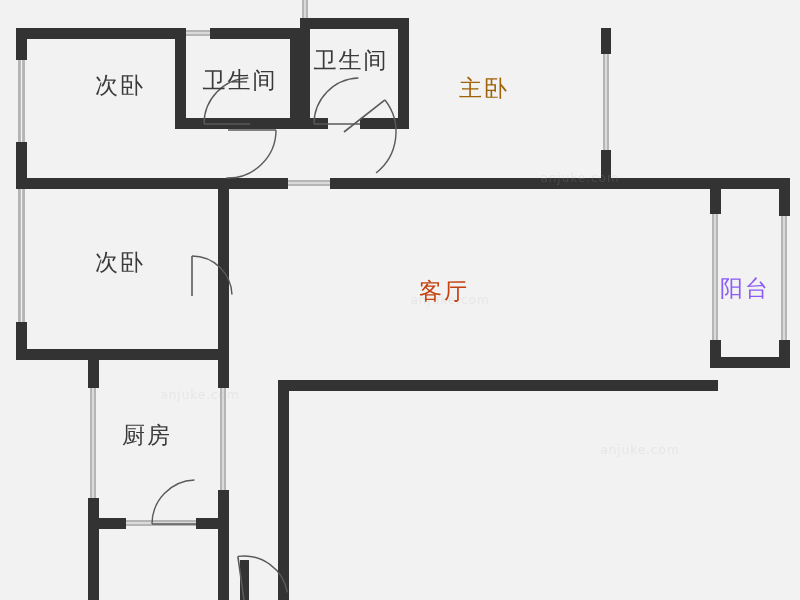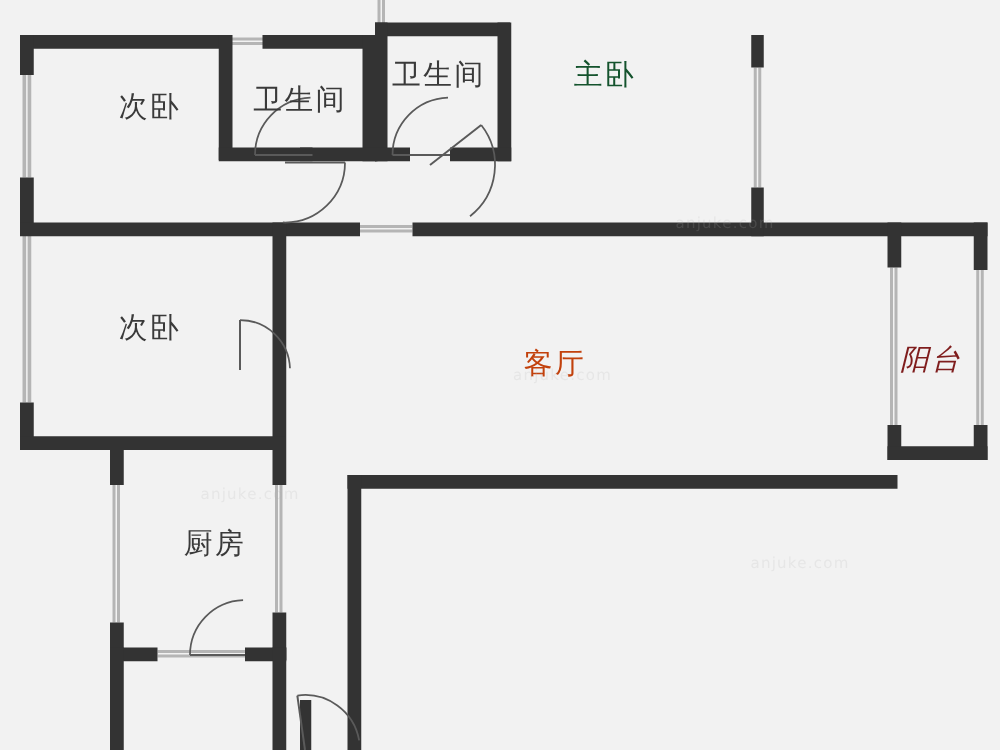--- a/index.html
+++ b/index.html
@@ -165,25 +165,25 @@
         <g>
           <path d="M 237.87638355775715 556.4282049753709 A 44 44 0 0 1 287.33154113253715 592.359480182655" fill="none" stroke="#5a5a5a" stroke-width="1.4"></path>
           <line x1="244" y1="600" x2="237.87638355775715" y2="556.4282049753709" stroke="#5a5a5a" stroke-width="1.6"></line>
         </g>
       </g>
   </svg>
   <div id="labels-layer">
       <div class="room-label" style="left: 120px; top: 85px; color: rgb(58, 58, 58);">次卧</div>
       <div class="room-label" style="left: 240px; top: 80px; color: rgb(58, 58, 58);">卫生间</div>
       <div class="room-label" style="left: 351px; top: 60px; color: rgb(58, 58, 58);">卫生间</div>
-      <div class="room-label" style="left: 484px; top: 60px; color: #14532d;">主卧</div>
+      <div class="room-label" style="left: 484px; top: 88px; color: #a16207;">主卧</div>
       <div class="room-label" style="left: 120px; top: 262px; color: rgb(58, 58, 58);">次卧</div>
       <div class="room-label" style="left: 444px; top: 291px; color: #c2410c;">客厅</div>
-      <div class="room-label" style="left: 745px; top: 288px; color: #7f1d1d; font-style: italic;">阳台</div>
-      <div class="room-label" style="left: 172px; top: 435px; color: rgb(58, 58, 58);">厨房</div>
+      <div class="room-label" style="left: 745px; top: 288px; color: #8b5cf6;">阳台</div>
+      <div class="room-label" style="left: 147px; top: 435px; color: rgb(58, 58, 58);">厨房</div>
     </div>
   <div id="watermark-layer">
       <div class="watermark" style="left: 450px; top: 300px;">anjuke.com</div>
       <div class="watermark" style="left: 580px; top: 178px;">anjuke.com</div>
       <div class="watermark" style="left: 200px; top: 395px;">anjuke.com</div>
       <div class="watermark" style="left: 640px; top: 450px;">anjuke.com</div>
     </div>
 </div>
 
 </body></html>

